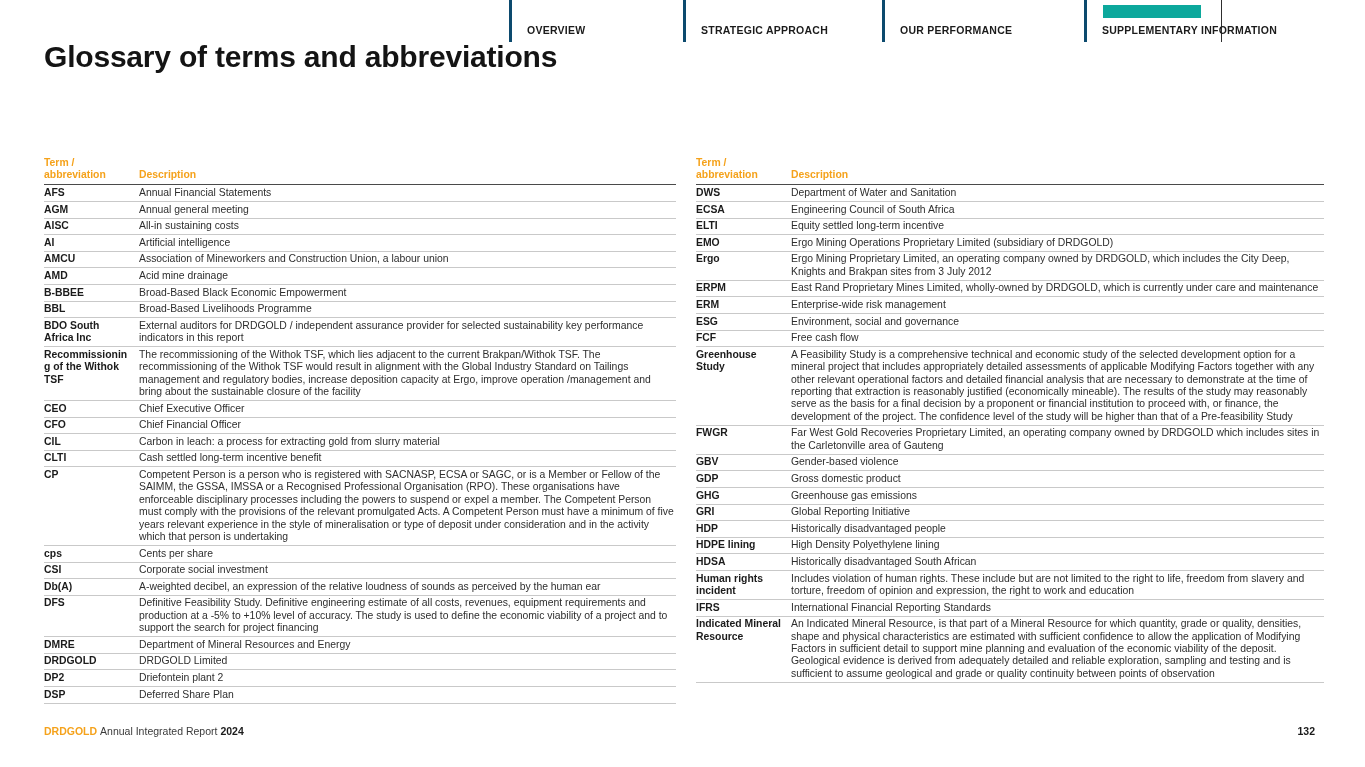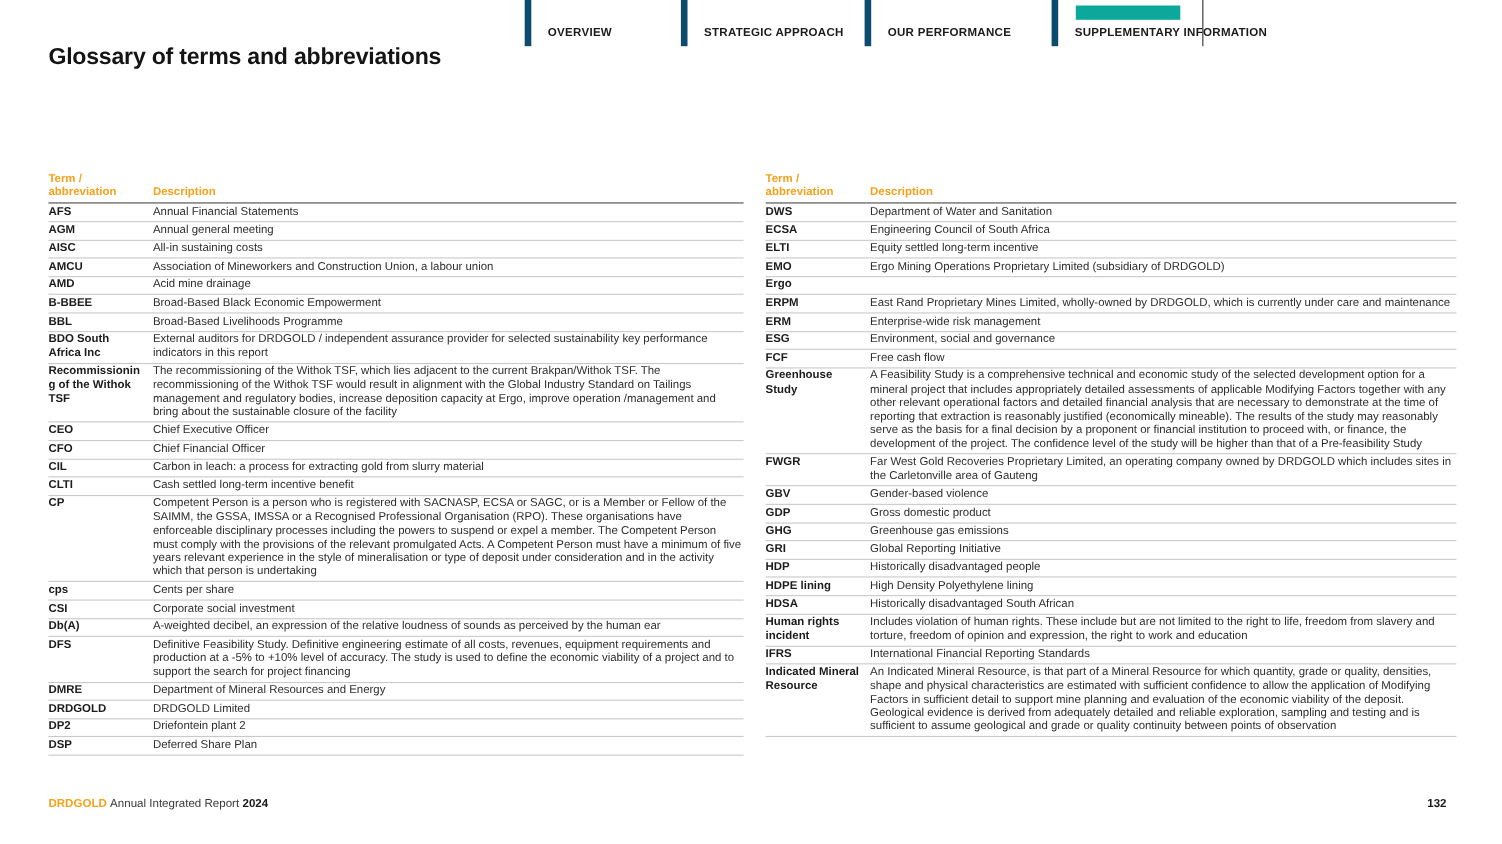--- a/index.html
+++ b/index.html
@@ -6,39 +6,39 @@
   * { margin:0; padding:0; box-sizing:border-box; }
   html,body { background:#fff; }
   body {
     width:1365px; height:767px; position:relative; overflow:hidden;
     font-family:"Liberation Sans", sans-serif; color:#2e2e2e;
   }
 
   
   .nav { position:absolute; left:477px; top:0; height:42px; display:flex; }
   .tab {
-    position:relative; border-left:6px solid #0c4a6e;
-    display:flex; align-items:flex-end; padding:0 0 6px 15px;
+    position:relative; border-left:3px solid #0c4a6e;
+    display:flex; align-items:flex-end; padding:0 0 6px 15px;margin-left:32px;
   }
   .tab:nth-child(1){ width:142px; }
   .tab:nth-child(2){ width:167px; }
   .tab:nth-child(3){ width:170px;text-align:center; }
   .tab:nth-child(4){ width:138px; }
   .tab:nth-child(5){ width:231px; }
   .tab:last-child { border-right:1px solid #2e2e2e; }
   .tab-label { font-size:10.5px; font-weight:700; color:#1b1b1b; letter-spacing:.25px; white-space:nowrap; }
   .tab-indicator {
     position:absolute; top:5px; left:16px; right:20px; height:13px;
     background:var(--teal);
   }
 
   
   .title {
     position:absolute; left:44px; top:40px;
-    font-size:21px; font-weight:700; color:#141414; letter-spacing:-.2px;
+    font-size:30px; font-weight:700; color:#141414; letter-spacing:-.2px;
   }
 
   
   .gtable { position:absolute; top:129px; font-size:10.4px; }
   #table-left  { left:44px;  width:632px; }
   #table-right { left:696px; width:628px; }
   .grow {
     display:flex; border-bottom:1px solid #c9c9c9; padding:1.6px 0;
   }
   .grow.header {
@@ -103,20 +103,24 @@
   </div>
       <div class="grow">
     <div class="cell term">AGM</div>
     <div class="cell desc">Annual general meeting</div>
   </div>
       <div class="grow">
     <div class="cell term">AISC</div>
     <div class="cell desc">All-in sustaining costs</div>
   </div>
       <div class="grow">
+    <div class="cell term">AI</div>
+    <div class="cell desc">Artificial intelligence</div>
+  </div>
+      <div class="grow">
     <div class="cell term">AMCU</div>
     <div class="cell desc">Association of Mineworkers and Construction Union, a labour union</div>
   </div>
       <div class="grow">
     <div class="cell term">AMD</div>
     <div class="cell desc">Acid mine drainage</div>
   </div>
       <div class="grow">
     <div class="cell term">B-BBEE</div>
     <div class="cell desc">Broad-Based Black Economic Empowerment</div>
@@ -206,20 +210,21 @@
       <div class="grow">
     <div class="cell term">ELTI</div>
     <div class="cell desc">Equity settled long-term incentive</div>
   </div>
       <div class="grow">
     <div class="cell term">EMO</div>
     <div class="cell desc">Ergo Mining Operations Proprietary Limited (subsidiary of DRDGOLD)</div>
   </div>
       <div class="grow">
     <div class="cell term">Ergo</div>
+    <div class="cell desc">Ergo Mining Proprietary Limited, an operating company owned by DRDGOLD, which includes the City Deep, Knights and Brakpan sites from 3 July 2012</div>
   </div>
       <div class="grow">
     <div class="cell term">ERPM</div>
     <div class="cell desc">East Rand Proprietary Mines Limited, wholly-owned by DRDGOLD, which is currently under care and maintenance</div>
   </div>
       <div class="grow">
     <div class="cell term">ERM</div>
     <div class="cell desc">Enterprise-wide risk management</div>
   </div>
       <div class="grow">

